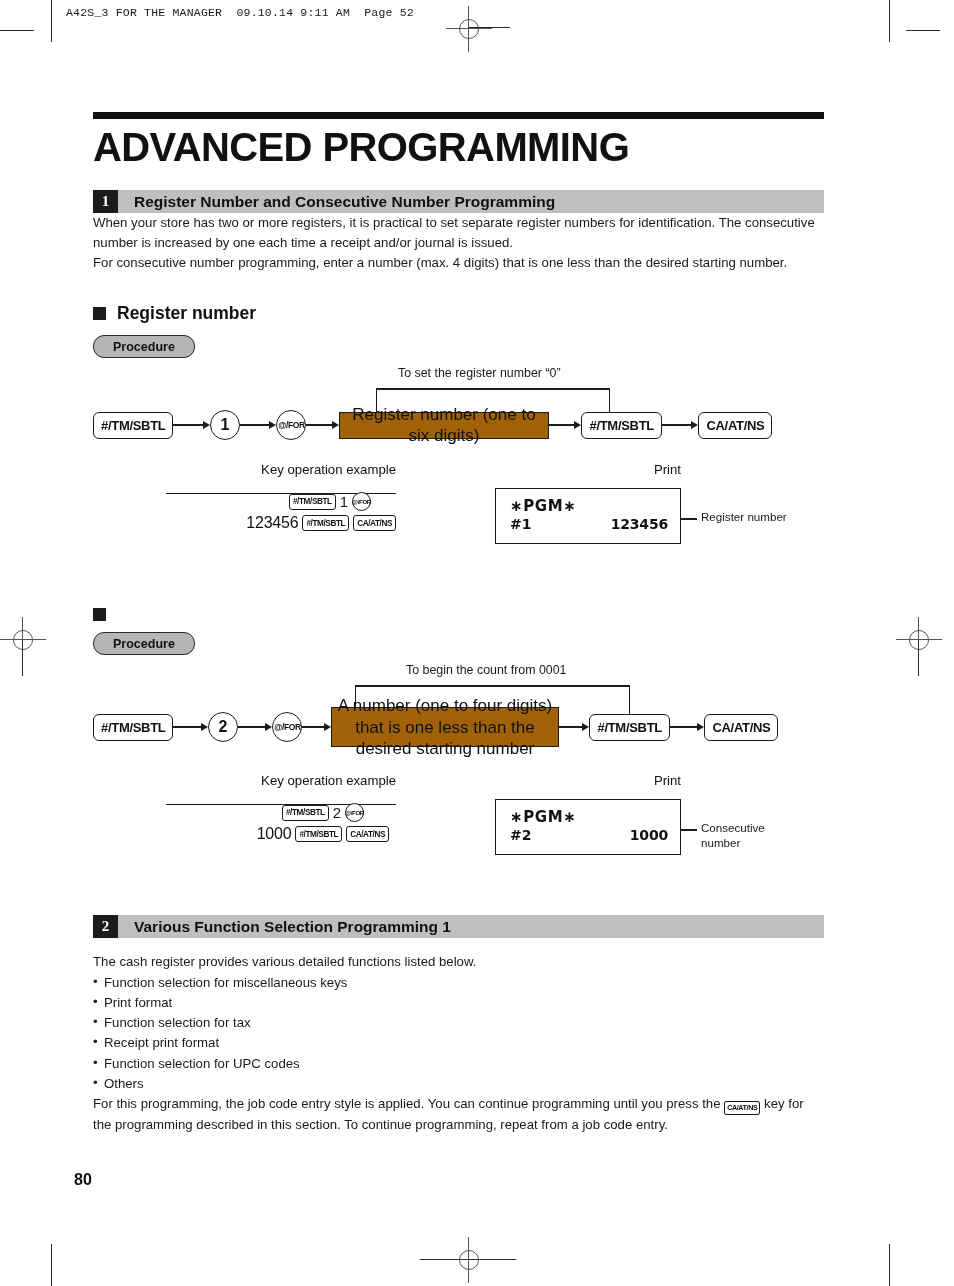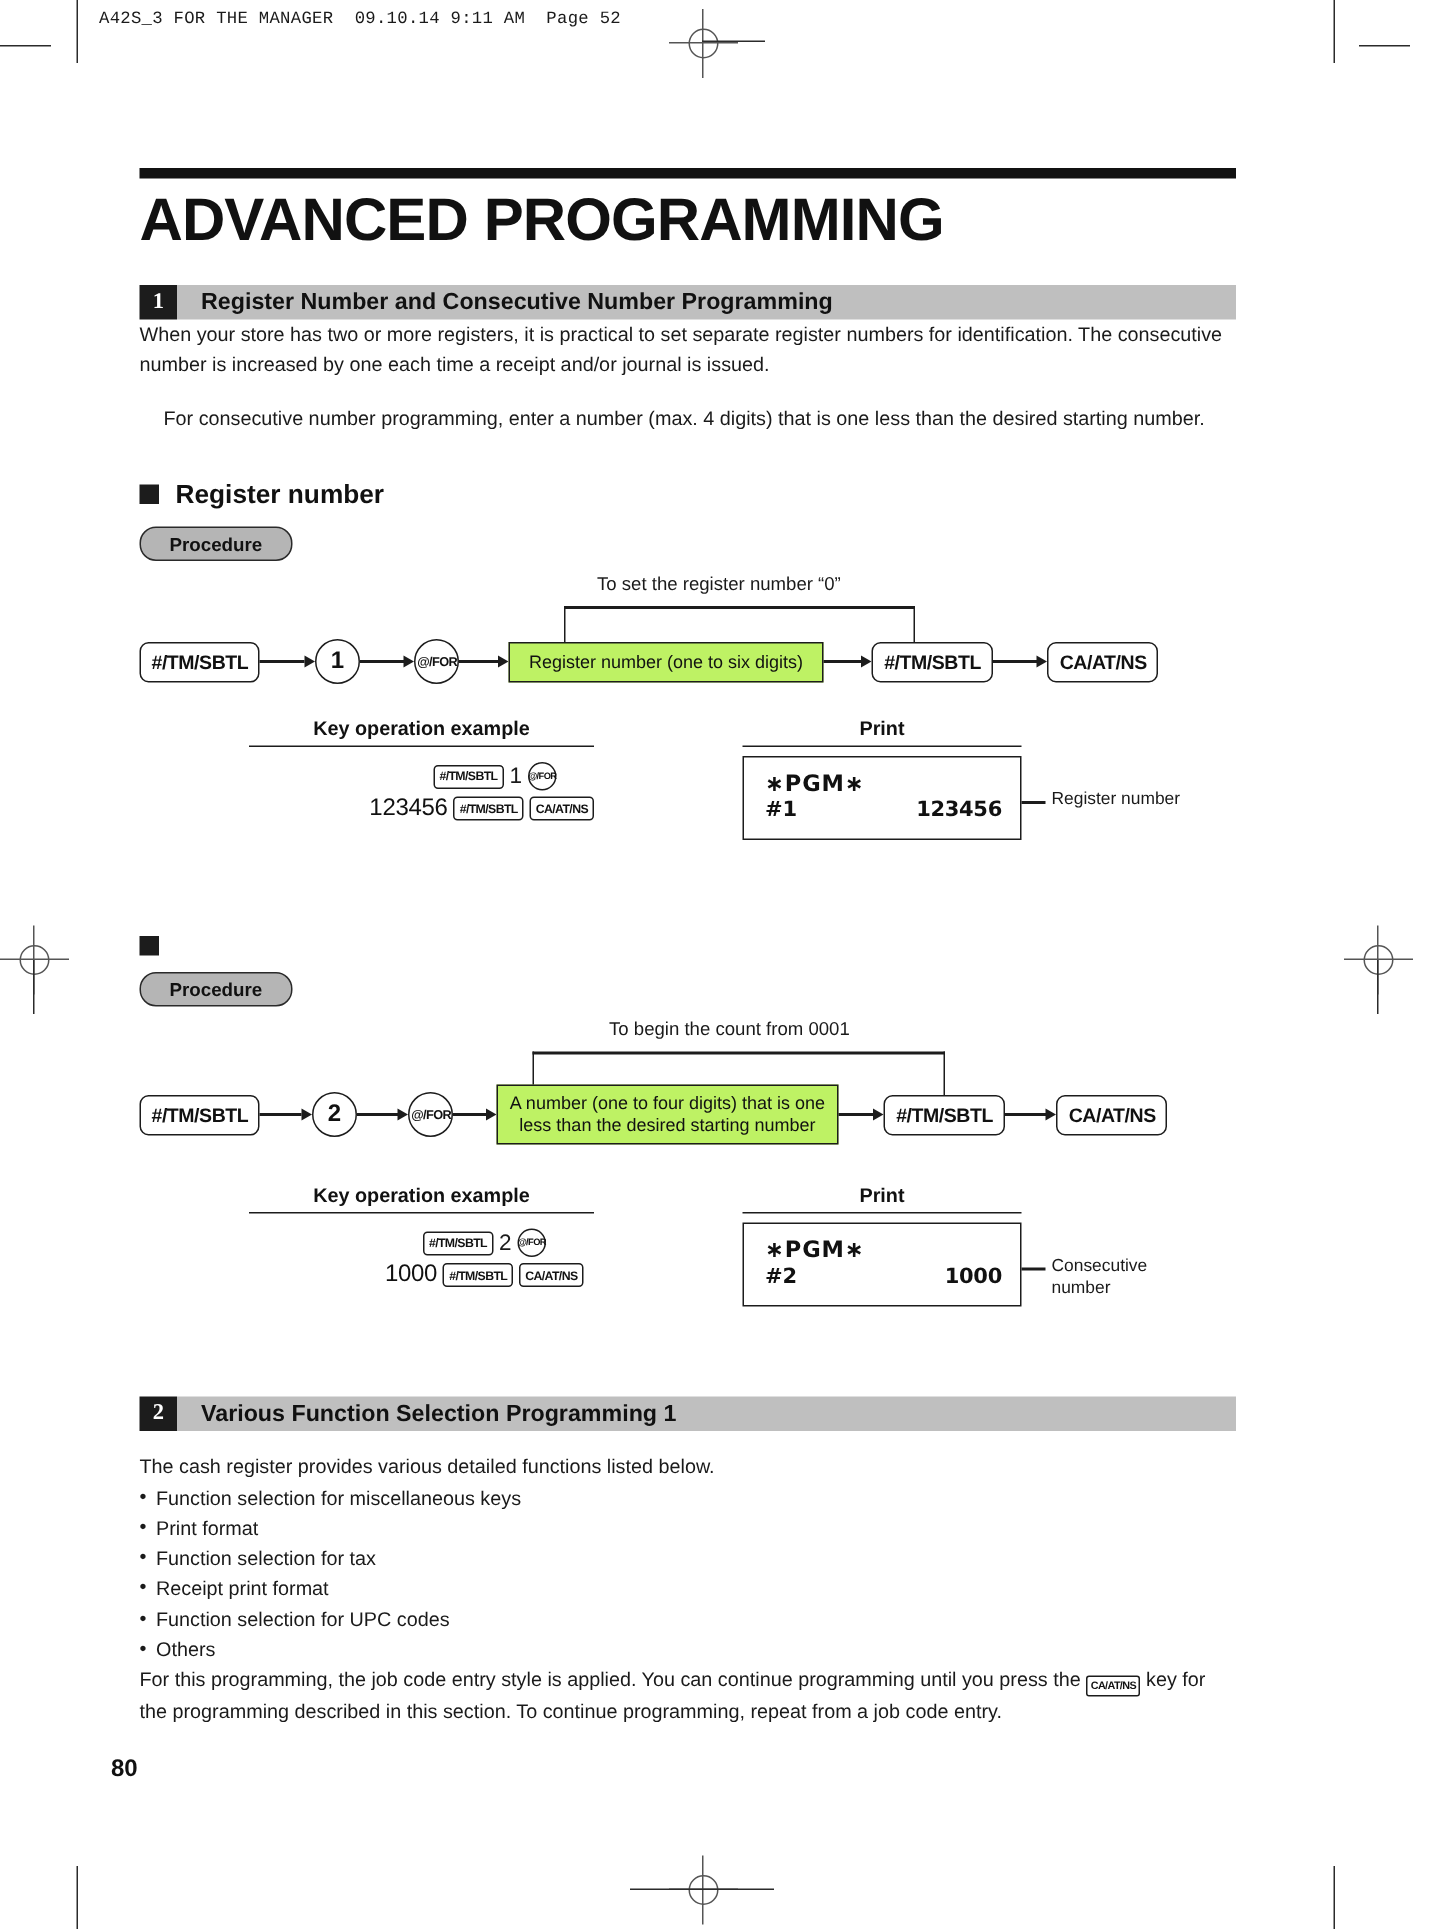--- a/index.html
+++ b/index.html
@@ -84,21 +84,21 @@
   .key.tiny { height: 14px; padding: 0 2px; font-size: 7.2px; letter-spacing: -.4px; border-width: 1px; border-radius: 2px; vertical-align: -2px; }
   .circ {
     display: inline-flex; align-items: center; justify-content: center;
     border: 1.5px solid #1c1c1c; border-radius: 50%; background: #fff;
     width: 28px; height: 28px; font-size: 16px; font-weight: bold; color: #111;
   }
   .circ.forkey { font-size: 8.5px; letter-spacing: -.4px; }
   .circ.small { width: 17px; height: 17px; font-size: 6.2px; border-width: 1px; letter-spacing: -.4px; }
   .databox {
     display: inline-flex; align-items: center; justify-content: center; text-align: center;
-    border: 1.4px solid #1c1c1c; background: #bef264; font-size: 12px; color: #111;
+    border: 1.4px solid #1c1c1c; background: #a16207; font-size: 17px; color: #111;
     box-sizing: border-box; line-height: 1.25; padding: 3px 4px;
   }
 
   
   .arrow { display: inline-flex; align-items: center; }
   .arrow .shaft { height: 1.6px; background: #1c1c1c; }
   .arrow .head {
     width: 0; height: 0; border-top: 4.2px solid transparent;
     border-bottom: 4.2px solid transparent; border-left: 7px solid #1c1c1c;
     margin-left: -0.5px;
@@ -114,22 +114,22 @@
   .bypass-line-v { position: absolute; width: 1.4px; background: #1c1c1c; }
   .bypass-head {
     position: absolute; width: 0; height: 0;
     border-left: 4.2px solid transparent; border-right: 4.2px solid transparent;
     border-top: 7px solid #1c1c1c;
   }
 
   
   .panels { position: relative; margin-top: 22px; height: 96px; }
   .panel-hd {
-    position: absolute; text-align: center; font-size: 13.2px; font-weight: bold;
-    color: #111; padding-bottom: 4px; border-bottom: 1.4px solid #1c1c1c;
+    position: absolute; text-align: right; font-size: 13.2px; font-weight: normal;
+    color: #111; padding-bottom: 16px; border-bottom: 1.4px solid #1c1c1c;
   }
   .keyex { position: absolute; }
   .keyex .kx-row { display: flex; align-items: center; justify-content: flex-end; gap: 4px; }
   .kx-amount { font-size: 16px; color: #111; letter-spacing: -.2px; }
 
   .receipt {
     position: absolute; border: 1.6px solid #1c1c1c; background: #fff;
     box-sizing: border-box; padding: 8px 12px 10px 14px;
   }
   .rc-pgm { font-size: 15px; font-weight: bold; letter-spacing: .6px; color: #111; font-family: "DejaVu Sans", sans-serif; }
@@ -187,21 +187,21 @@
 
   <div class="title-rule"></div>
   <h1 class="page-title">ADVANCED PROGRAMMING</h1>
 
   <div class="sec-head">
     <div class="sec-num">1</div>
     <div class="sec-bar">Register Number and Consecutive Number Programming</div>
   </div>
 
   <p class="para" style="margin:0;">When your store has two or more registers, it is practical to set separate register numbers for identification.  The consecutive number is increased by one each time a receipt and/or journal is issued.</p>
-  <p class="para" style="margin:16px;">For consecutive number programming, enter a number (max. 4 digits) that is one less than the desired starting number.</p>
+  <p class="para" style="margin:0;">For consecutive number programming, enter a number (max. 4 digits) that is one less than the desired starting number.</p>
 
   <div class="sub-head">
     <span class="sub-sq"></span>
     <span class="sub-txt">Register number</span>
   </div>
   <div><span class="proc-pill">Procedure</span></div>
 
   <div class="flow-wrap">
     <div class="bypass-label" style="left:305px; top:0px;">To set the register number “0”</div>
 

